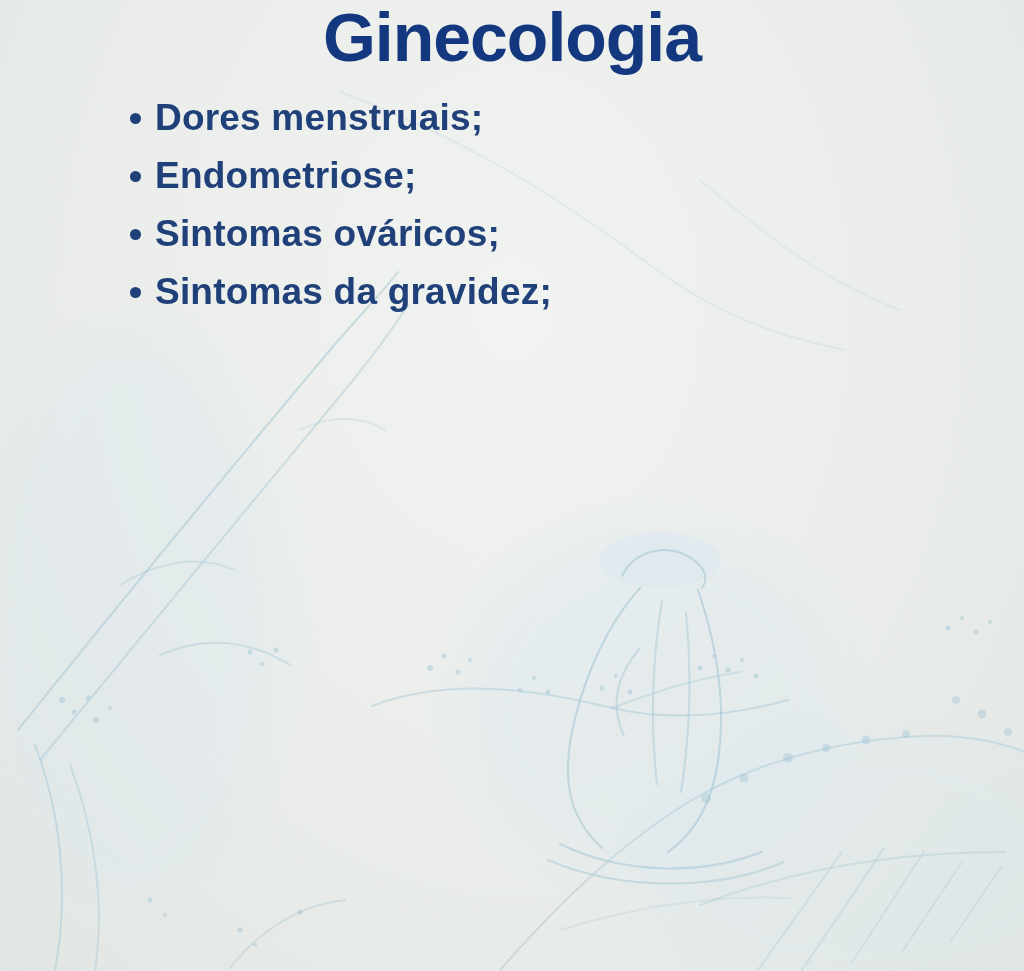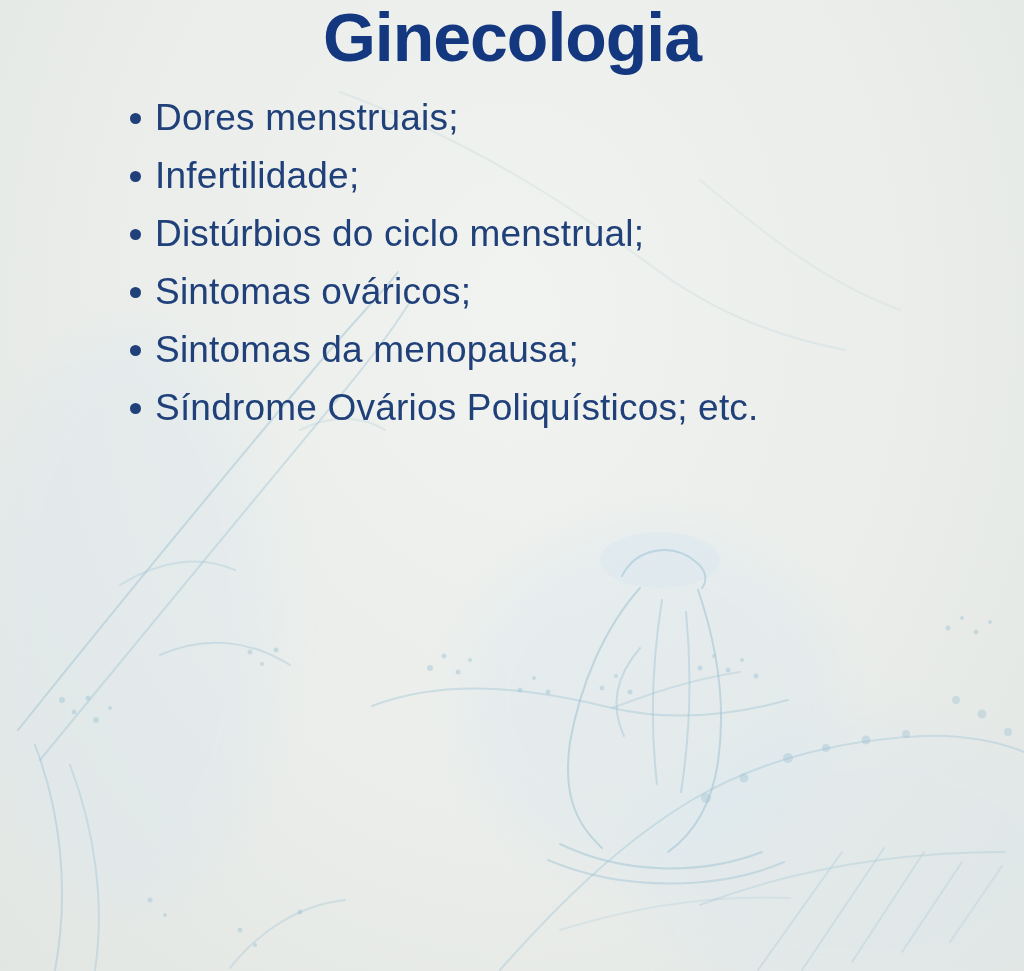--- a/index.html
+++ b/index.html
@@ -38,20 +38,21 @@
     letter-spacing: -1px;
     color: var(--c-title);
     line-height: 90px;
   }
   ul.conditions {
     position: absolute;
     top: 89px; left: 130px;
     width: 795px;
     margin: 0; padding: 0;
     list-style: none;
+    font-weight: bold;
   }
   ul.conditions li {
     display: flex;
     align-items: flex-start;
     font-size: 37px;
     line-height: 58px;
     letter-spacing: 0.2px;
     color: var(--c-text);
   }
   ul.conditions .bullet {
@@ -174,33 +175,25 @@
   <h1 class="title">Ginecologia</h1>
 
   <ul class="conditions">
 
   <li>
       <span class="bullet"></span>
       <span class="item-text">Dores menstruais;</span>
     </li>
       <li>
       <span class="bullet"></span>
-      <span class="item-text">Infertilidade;</span>
-    </li>
-      <li>
-      <span class="bullet"></span>
-      <span class="item-text">Distúrbios do ciclo menstrual;</span>
+      <span class="item-text">Endometriose;</span>
     </li>
       <li>
       <span class="bullet"></span>
       <span class="item-text">Sintomas ováricos;</span>
     </li>
       <li>
       <span class="bullet"></span>
-      <span class="item-text">Sintomas da menopausa;</span>
-    </li>
-      <li>
-      <span class="bullet"></span>
-      <span class="item-text">Síndrome Ovários Poliquísticos; etc.</span>
+      <span class="item-text">Sintomas da gravidez;</span>
     </li>
     </ul>
 
 </div>
 
 </body></html>

